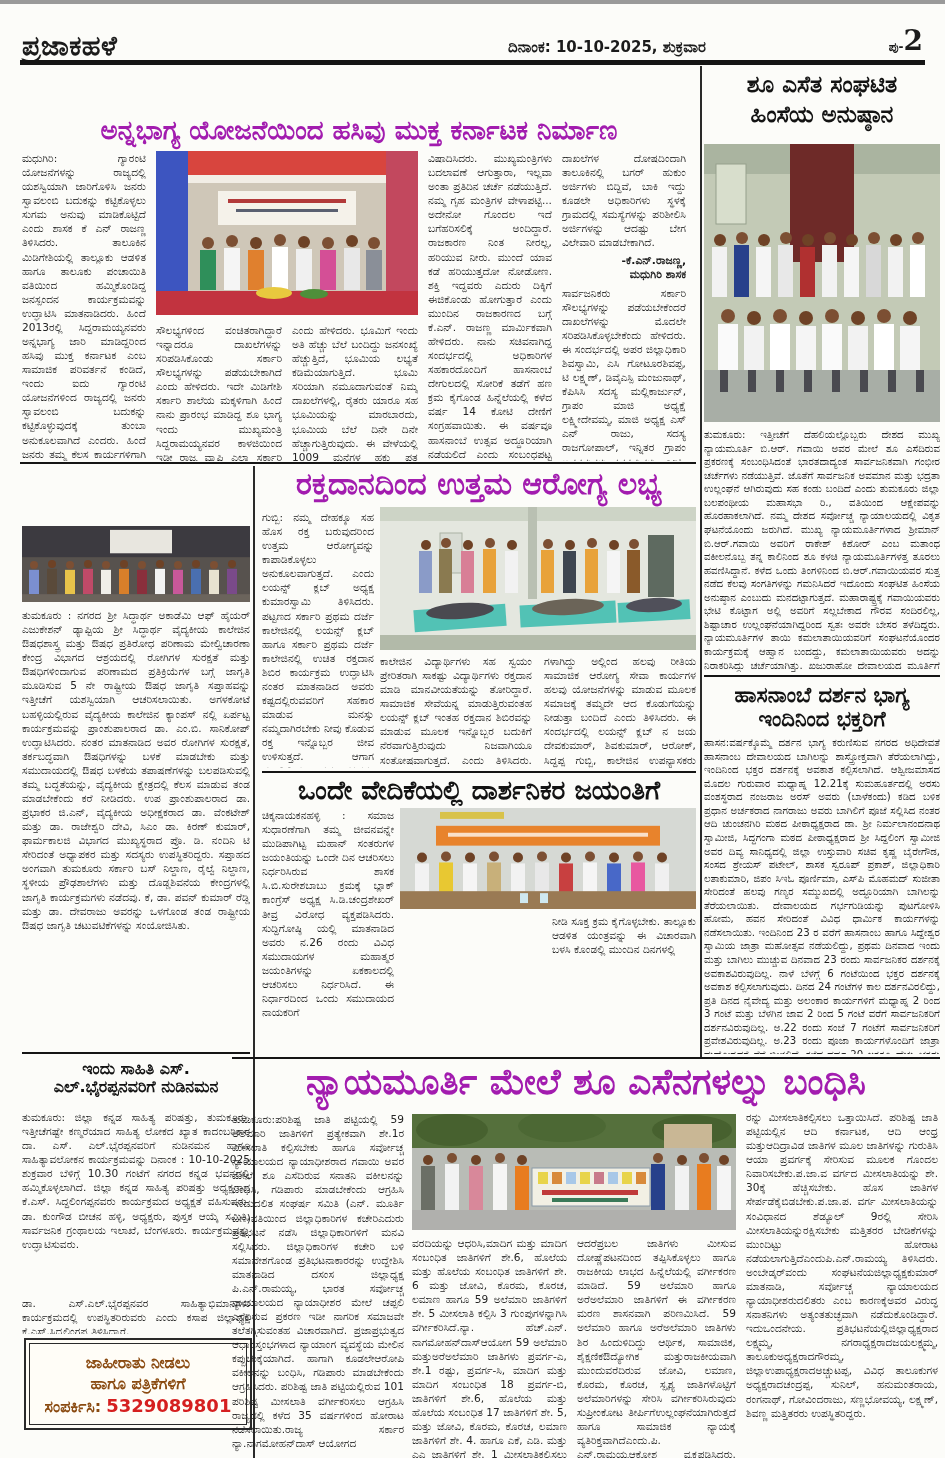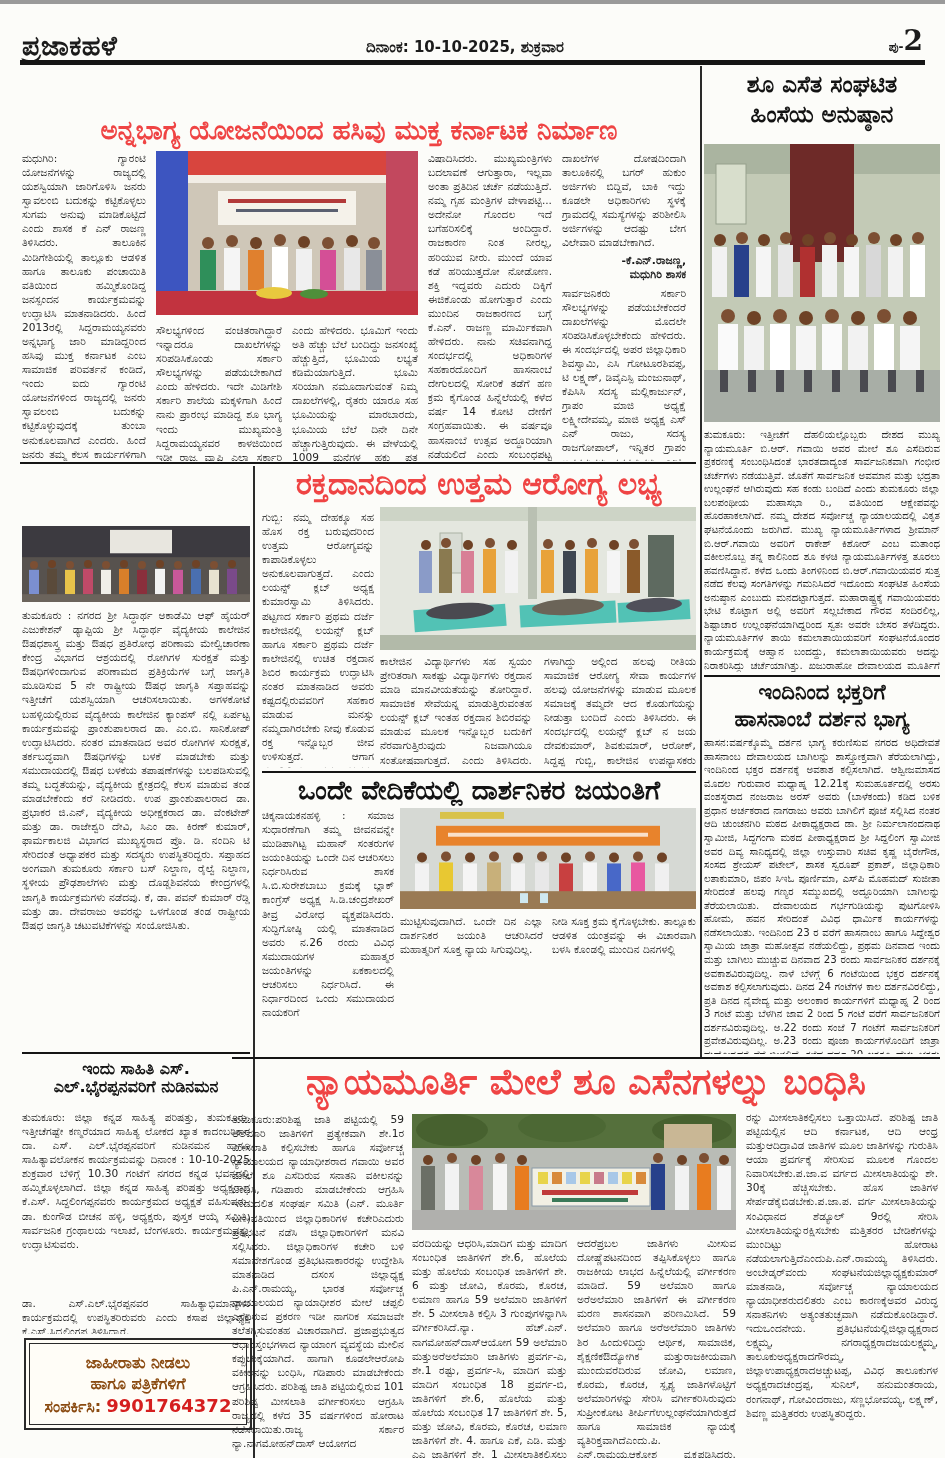--- a/index.html
+++ b/index.html
@@ -3,21 +3,21 @@
 <meta charset="utf-8">
 <style>
   *{margin:0;padding:0;box-sizing:border-box}
   html,body{background:#9a9a9a}
   .page{position:relative;width:945px;height:1458px;margin:4px auto;background:#fcfcf9;
         font-family:"DejaVu Sans","Liberation Sans",sans-serif;color:#1b1b1b;overflow:hidden}
   .abs{position:absolute}
   .body-text{font-size:10.6px;line-height:1.33;text-align:justify;overflow:hidden;color:#242424;word-break:break-word}
   .small-text{font-size:10.2px}
   .headline{font-weight:bold;color:#131313;text-align:center;line-height:1.12}
-  .red{color:#ef4444}
+  .red{color:#a21caf}
   .brown{color:#8a4a10}
   .rule{background:#151515}
   .vrule{background:#2a2a2a}
   .photo{overflow:hidden;background:#cfcfc6}
   .photo svg{display:block;width:100%;height:100%}
   .sig{font-weight:bold;font-size:10.8px;text-align:right;line-height:1.3;margin:4px 0}
   .masthead-name{font-weight:bold;font-size:27px;letter-spacing:.5px}
   .masthead-date{font-weight:bold;font-size:15px}
   .pageno{display:flex;align-items:flex-end}
   .pageno .pfx{font-size:12px;font-weight:bold;padding-bottom:3px}
@@ -28,21 +28,21 @@
   .adline{font-weight:bold;font-size:16px}
   .adphone{font-weight:bold;font-size:18px;color:#d51f1f}
   .flexrow{display:flex;gap:10px}
 </style>
 </head>
 <body>
 
 <div class="page">
 
   <div class="abs masthead-name" style="left:22px;top:26px">ಪ್ರಜಾಕಹಳೆ</div>
-  <div class="abs masthead-date" style="left:245px;top:34px;width:440px;text-align:center">ದಿನಾಂಕ: 10-10-2025, ಶುಕ್ರವಾರ</div>
+  <div class="abs masthead-date" style="left:266px;top:34px;width:440px;text-align:right">ದಿನಾಂಕ: 10-10-2025, ಶುಕ್ರವಾರ</div>
   <div class="abs pageno" style="right:22px;top:20px">
     <span class="pfx">ಪು-</span>
       <span class="num">2</span>
   </div>
   <div class="abs rule" style="left:20px;top:56px;width:905px;height:5px"></div>
 
   <div class="abs vrule" style="left:700px;top:62px;width:2px;height:992px"></div>
   <div class="abs vrule" style="left:253px;top:462px;width:2px;height:996px"></div>
 
   <div class="abs headline red" style="left:30px;top:112px;width:658px;font-size:26px">ಅನ್ನಭಾಗ್ಯ ಯೋಜನೆಯಿಂದ ಹಸಿವು ಮುಕ್ತ ಕರ್ನಾಟಕ ನಿರ್ಮಾಣ</div>
@@ -145,21 +145,21 @@
   </div>
   <div class="abs body-text" style="left:22px;top:1106px;width:228px;height:186px">ತುಮಕೂರು: ಜಿಲ್ಲಾ ಕನ್ನಡ ಸಾಹಿತ್ಯ ಪರಿಷತ್ತು, ತುಮಕೂರು. ಇತ್ತೀಚೆಗಷ್ಟೇ ಕಣ್ಮರೆಯಾದ ಸಾಹಿತ್ಯ ಲೋಕದ ಖ್ಯಾತ ಕಾದಂಬರಿಕಾರ ದಾ. ಎಸ್. ಎಲ್.ಭೈರಪ್ಪನವರಿಗೆ ನುಡಿನಮನ ಹಾಗೂ ಸಾಹಿತ್ಯಾವಲೋಕನ ಕಾರ್ಯಕ್ರಮವನ್ನು ದಿನಾಂಕ : 10-10-2025 ಶುಕ್ರವಾರ ಬೆಳಿಗ್ಗೆ 10.30 ಗಂಟೆಗೆ ನಗರದ ಕನ್ನಡ ಭವನದಲ್ಲಿ ಹಮ್ಮಿಕೊಳ್ಳಲಾಗಿದೆ. ಜಿಲ್ಲಾ ಕನ್ನಡ ಸಾಹಿತ್ಯ ಪರಿಷತ್ತು ಅಧ್ಯಕ್ಷರಾದ ಕೆ.ಎಸ್. ಸಿದ್ದಲಿಂಗಪ್ಪನವರು ಕಾರ್ಯಕ್ರಮದ ಅಧ್ಯಕ್ಷತೆ ವಹಿಸುವರು. ಡಾ. ಕುಂಗೌಡ ಬೀಚನ ಹಳ್ಳಿ, ಅಧ್ಯಕ್ಷರು, ಪುಸ್ತಕ ಆಯ್ಕೆ ಸಮಿತಿ, ಸಾರ್ವಜನಿಕ ಗ್ರಂಥಾಲಯ ಇಲಾಖೆ, ಬೆಂಗಳೂರು. ಕಾರ್ಯಕ್ರಮವನ್ನು ಉದ್ಘಾಟಿಸುವರು.</div>
   <div class="abs body-text" style="left:22px;top:1292px;width:228px;height:38px">ಡಾ. ಎಸ್.ಎಲ್.ಭೈರಪ್ಪನವರ ಸಾಹಿತ್ಯಾಭಿಮಾನಿಗಳು ಕಾರ್ಯಕ್ರಮದಲ್ಲಿ ಉಪಸ್ಥಿತರಿರುವರು ಎಂದು ಕಸಾಪ ಜಿಲ್ಲಾಧ್ಯಕ್ಷ ಕೆ.ಎಸ್.ಸಿದ್ದಲಿಂಗಪ್ಪ ತಿಳಿಸಿದ್ದಾರೆ.</div>
 
   <div class="abs adbox" style="left:24px;top:1334px;width:228px;height:92px">
     <div class="adbox-inner">
       <div class="adline brown">ಜಾಹೀರಾತು ನೀಡಲು</div>
       <div class="adline brown">ಹಾಗೂ ಪತ್ರಿಕೆಗಳಿಗೆ</div>
       <div>
         <span class="adline brown">ಸಂಪರ್ಕಿಸಿ:</span>
-        <span class="adphone">9901764372</span>
+        <span class="adphone">5329089801</span>
       </div>
     </div>
   </div>
 
   <div class="abs headline red" style="left:262px;top:463px;width:434px;font-size:30px">ರಕ್ತದಾನದಿಂದ ಉತ್ತಮ ಆರೋಗ್ಯ ಲಭ್ಯ</div>
   <div class="abs body-text" style="left:262px;top:506px;width:112px;height:258px">ಗುಬ್ಬಿ: ನಮ್ಮ ದೇಹಕ್ಕೂ ಸಹ ಹೊಸ ರಕ್ತ ಬರುವುದರಿಂದ ಉತ್ತಮ ಆರೋಗ್ಯವನ್ನು ಕಾಪಾಡಿಕೊಳ್ಳಲು ಅನುಕೂಲವಾಗುತ್ತದೆ. ಎಂದು ಲಯನ್ಸ್ ಕ್ಲಬ್ ಅಧ್ಯಕ್ಷ ಕುಮಾರಸ್ವಾಮಿ ತಿಳಿಸಿದರು. ಪಟ್ಟಣದ ಸರ್ಕಾರಿ ಪ್ರಥಮ ದರ್ಜೆ ಕಾಲೇಜಿನಲ್ಲಿ ಲಯನ್ಸ್ ಕ್ಲಬ್ ಹಾಗೂ ಸರ್ಕಾರಿ ಪ್ರಥಮ ದರ್ಜೆ ಕಾಲೇಜಿನಲ್ಲಿ ಉಚಿತ ರಕ್ತದಾನ ಶಿಬಿರ ಕಾರ್ಯಕ್ರಮ ಉದ್ಘಾಟಿಸಿ ನಂತರ ಮಾತನಾಡಿದ ಅವರು ಕಷ್ಟದಲ್ಲಿರುವವರಿಗೆ ಸಹಕಾರ ಮಾಡುವ ಮನಸ್ಸು ನಮ್ಮದಾಗಿರಬೇಕು ನೀವು ಕೊಡುವ ರಕ್ತ ಇನ್ನೊಬ್ಬರ ಜೀವ ಉಳಿಸುತ್ತದೆ. ಆಗಾಗ ಪರೀಕ್ಷೆಗೊಳಿಸಿ ಸಹ ರಕ್ತವನ್ನು ಮಾಡಿದ್ದಾರೆ. ಪ್ರಾಂಶುಪಾಲ ಡಾ. ಪ್ರಸನ್ನ ಮಾತನಾಡಿದರು.</div>
   <div class="abs photo" style="left:380px;top:503px;width:316px;height:143px">
     <svg viewBox="0 0 316 143" preserveAspectRatio="none">
       <rect width="316" height="143" fill="#e4e7df"></rect>
       <rect width="316" height="14" fill="#cdd4c6"></rect>
@@ -234,21 +234,20 @@
         <circle cx="238" cy="49" r="5" fill="#7c4f33"></circle>
           <rect x="231" y="55" width="14" height="35" fill="#e858a0"></rect>
         <circle cx="262" cy="50" r="5" fill="#6e4226"></circle>
           <rect x="255" y="56" width="14" height="34" fill="#f0f0f0"></rect>
       </g>
       <rect y="84" width="296" height="18" fill="#9a7a54"></rect>
       <rect x="120" y="86" width="8" height="10" fill="#cfe8f0"></rect>
       <rect x="140" y="86" width="8" height="10" fill="#cfe8f0"></rect>
     </svg>
   </div>
-  <div class="abs body-text" style="left:400px;top:910px;width:143px;height:142px">ಮುಟ್ಟಿಸುವುದಾಗಿದೆ. ಒಂದೇ ದಿನ ಎಲ್ಲಾ ದಾರ್ಶನಿಕರ ಜಯಂತಿ ಆಚರಿಸಿದರೆ ಮಹಾತ್ಮರಿಗೆ ಸೂಕ್ತ ನ್ಯಾಯ ಸಿಗುವುದಿಲ್ಲ.</div>
   <div class="abs headline" style="left:706px;top:68px;width:232px;font-size:23px">
     <span style="display:block">ಶೂ ಎಸೆತ ಸಂಘಟಿತ</span>
     <span style="display:block;margin-top:4px">ಹಿಂಸೆಯ ಅನುಷ್ಠಾನ</span>
   </div>
 
   <div class="abs body-text" style="left:552px;top:910px;width:144px;height:142px">ನೀಡಿ ಸೂಕ್ತ ಕ್ರಮ ಕೈಗೊಳ್ಳಬೇಕು. ತಾಲ್ಲೂಕು ಆಡಳಿತ ಯಂತ್ರವನ್ನು ಈ ವಿಚಾರವಾಗಿ ಬಳಸಿ ಕೊಂಡಲ್ಲಿ ಮುಂದಿನ ದಿನಗಳಲ್ಲಿ</div>
   <div class="abs photo" style="left:704px;top:140px;width:236px;height:278px">
     <svg viewBox="0 0 236 278" preserveAspectRatio="none">
       <rect width="236" height="278" fill="#c3cab6"></rect>
       <rect width="236" height="30" fill="#aab4a0"></rect>
@@ -305,22 +304,22 @@
         <rect x="184" y="226" width="8" height="22"></rect>
           <rect x="212" y="226" width="8" height="22"></rect>
       </g>
     </svg>
   </div>
   <div class="abs body-text small-text" style="left:704px;top:424px;width:236px;height:244px">ತುಮಕೂರು: ಇತ್ತೀಚೆಗೆ ದೆಹಲಿಯಲ್ಲೊಬ್ಬರು ದೇಶದ ಮುಖ್ಯ ನ್ಯಾಯಮೂರ್ತಿ ಬಿ.ಆರ್. ಗವಾಯಿ ಅವರ ಮೇಲೆ ಶೂ ಎಸೆದಿರುವ ಪ್ರಕರಣಕ್ಕೆ ಸಂಬಂಧಿಸಿದಂತೆ ಭಾರತದಾದ್ಯಂತ ಸಾರ್ವಜನಿಕವಾಗಿ ಗಂಭೀರ ಚರ್ಚೆಗಳು ನಡೆಯುತ್ತಿವೆ. ಜೊತೆಗೆ ಸಾರ್ವಜನಿಕ ಅವಮಾನ ಮತ್ತು ಭದ್ರತಾ ಉಲ್ಲಂಘನೆ ಆಗಿರುವುದು ಸಹ ಕಂಡು ಬಂದಿದೆ ಎಂದು ತುಮಕೂರು ಜಿಲ್ಲಾ ಬಲಪಂಥೀಯ ಮಹಾಸಭಾ ರಿ., ವತಿಯಿಂದ ಆಕ್ಷೇಪವನ್ನು ಹೊರಹಾಕಲಾಗಿದೆ. ನಮ್ಮ ದೇಶದ ಸರ್ವೋಚ್ಚ ನ್ಯಾಯಾಲಯದಲ್ಲಿ ವಿಕೃತ ಘಟನೆಯೊಂದು ಜರುಗಿದೆ. ಮುಖ್ಯ ನ್ಯಾಯಮೂರ್ತಿಗಳಾದ ಶ್ರೀಮಾನ್ ಬಿ.ಆರ್.ಗವಾಯಿ ಅವರಿಗೆ ರಾಕೇಶ್ ಕಿಶೋರ್ ಎಂಬ ಮತಾಂಧ ವಕೀಲನೊಬ್ಬ ತನ್ನ ಕಾಲಿನಿಂದ ಶೂ ಕಳಚಿ ನ್ಯಾಯಮೂರ್ತಿಗಳತ್ತ ತೂರಲು ಹವಣಿಸಿದ್ದಾನೆ. ಕಳೆದ ಒಂದು ತಿಂಗಳಿನಿಂದ ಬಿ.ಆರ್.ಗವಾಯಿಯವರ ಸುತ್ತ ನಡೆದ ಕೆಲವು ಸಂಗತಿಗಳನ್ನು ಗಮನಿಸಿದರೆ ಇದೊಂದು ಸಂಘಟಿತ ಹಿಂಸೆಯ ಅನುಷ್ಠಾನ ಎಂಬುದು ಮನದಟ್ಟಾಗುತ್ತದೆ. ಮಹಾರಾಷ್ಟ್ರಕ್ಕೆ ಗವಾಯಿಯವರು ಭೇಟಿ ಕೊಟ್ಟಾಗ ಅಲ್ಲಿ ಅವರಿಗೆ ಸಲ್ಲಬೇಕಾದ ಗೌರವ ಸಂದಿರಲಿಲ್ಲ, ಶಿಷ್ಟಾಚಾರ ಉಲ್ಲಂಘನೆಯಾಗಿದ್ದರಿಂದ ಸ್ವತಃ ಅವರೇ ಬೇಸರ ತಳೆದಿದ್ದರು. ನ್ಯಾಯಮೂರ್ತಿಗಳ ತಾಯಿ ಕಮಲಾತಾಯಿಯವರಿಗೆ ಸಂಘಟನೆಯೊಂದರ ಕಾರ್ಯಕ್ರಮಕ್ಕೆ ಆಹ್ವಾನ ಬಂದದ್ದು, ಕಮಲಾತಾಯಿಯವರು ಅದನ್ನು ನಿರಾಕರಿಸಿದ್ದು ಚರ್ಚೆಯಾಗಿತ್ತು. ಖಜುರಾಹೋ ದೇವಾಲಯದ ಮೂರ್ತಿಗೆ ಸಂಬಂಧಿಸಿದ ಸಾರ್ವಜನಿಕ ಹಿತಾಸಕ್ತಿ ಅರ್ಜಿಯ ಬಗ್ಗೆ ನ್ಯಾಯಮೂರ್ತಿಗಳು ಮಾಡಿದ ವಿಶ್ಲೇಷಣೆ ಮುಂತಾದವುಗಳು ಸಂಘಟನೆಗಳಿಗೆ ಅಪಥ್ಯವಾಗಿತ್ತು. ಕೆಲವೇ ದಿನಗಳಲ್ಲಿ ಶೂ ಎಸೆದ ಘಟನೆ ನಡೆದಿರುವುದು ಆಕಸ್ಮಿಕವೇನಲ್ಲ ಎಂದು ಸಭೆಯಲ್ಲಿ ಅಭಿಪ್ರಾಯಪಡಲಾಯಿತು.</div>
 
   <div class="abs rule" style="left:704px;top:671px;width:236px;height:2px"></div>
 
   <div class="abs headline" style="left:704px;top:677px;width:236px;font-size:21px">
+    <span style="display:block;margin-top:3px">ಹಾಸನಾಂಬೆ ದರ್ಶನ ಭಾಗ್ಯ</span>
     <span style="display:block">ಇಂದಿನಿಂದ ಭಕ್ತರಿಗೆ</span>
-    <span style="display:block;margin-top:3px">ಹಾಸನಾಂಬೆ ದರ್ಶನ ಭಾಗ್ಯ</span>
   </div>
   <div class="abs body-text small-text" style="left:704px;top:732px;width:236px;height:318px">ಹಾಸನ:ವರ್ಷಕ್ಕೊಮ್ಮೆ ದರ್ಶನ ಭಾಗ್ಯ ಕರುಣಿಸುವ ನಗರದ ಅಧಿದೇವತೆ ಹಾಸನಾಂಬ ದೇವಾಲಯದ ಬಾಗಿಲನ್ನು ಶಾಸ್ತ್ರೋಕ್ತವಾಗಿ ತೆರೆಯಲಾಗಿದ್ದು, ಇಂದಿನಿಂದ ಭಕ್ತರ ದರ್ಶನಕ್ಕೆ ಅವಕಾಶ ಕಲ್ಪಿಸಲಾಗಿದೆ. ಆಶ್ವೀಜಮಾಸದ ಮೊದಲ ಗುರುವಾರ ಮಧ್ಯಾಹ್ನ 12.21ಕ್ಕೆ ಸುಮಹೂರ್ತದಲ್ಲಿ ಅರಸು ವಂಶಸ್ಥರಾದ ನಂಜರಾಜ ಅರಸ್ ಅವರು (ಬಾಳೆಕಂದು) ಕಡಿದ ಬಳಿಕ ಪ್ರಧಾನ ಅರ್ಚಕರಾದ ನಾಗರಾಜು ಅವರು ಬಾಗಿಲಿಗೆ ಪೂಜೆ ಸಲ್ಲಿಸಿದ ನಂತರ ಆದಿ ಚುಂಚನಗಿರಿ ಮಠದ ಪೀಠಾಧ್ಯಕ್ಷರಾದ ಡಾ. ಶ್ರೀ ನಿರ್ಮಲಾನಂದನಾಥ ಸ್ವಾಮೀಜಿ, ಸಿದ್ಧಗಂಗಾ ಮಠದ ಪೀಠಾಧ್ಯಕ್ಷರಾದ ಶ್ರೀ ಸಿದ್ದಲಿಂಗ ಸ್ವಾಮೀಜಿ ಅವರ ದಿವ್ಯ ಸಾನಿಧ್ಯದಲ್ಲಿ ಜಿಲ್ಲಾ ಉಸ್ತುವಾರಿ ಸಚಿವ ಕೃಷ್ಣ ಬೈರೇಗೌಡ, ಸಂಸದ ಶ್ರೇಯಸ್ ಪಟೇಲ್, ಶಾಸಕ ಸ್ವರೂಪ್ ಪ್ರಕಾಶ್, ಜಿಲ್ಲಾಧಿಕಾರಿ ಲತಾಕುಮಾರಿ, ಜಿಪಂ ಸಿಇಓ ಪೂರ್ಣಿಮಾ, ಎಸ್‌ಪಿ ಮೊಹಮದ್ ಸುಜೀತಾ ಸೇರಿದಂತೆ ಹಲವು ಗಣ್ಯರ ಸಮ್ಮುಖದಲ್ಲಿ ಅದ್ಧೂರಿಯಾಗಿ ಬಾಗಿಲನ್ನು ತೆರೆಯಲಾಯಿತು. ದೇವಾಲಯದ ಗರ್ಭಗುಡಿಯನ್ನು ಪುಟಗೋಳಿಸಿ ಹೋಮ, ಹವನ ಸೇರಿದಂತೆ ವಿವಿಧ ಧಾರ್ಮಿಕ ಕಾರ್ಯಗಳನ್ನು ನಡೆಸಲಾಯಿತು. ಇಂದಿನಿಂದ 23 ರ ವರೆಗೆ ಹಾಸನಾಂಬ ಹಾಗೂ ಸಿದ್ದೇಶ್ವರ ಸ್ವಾಮಿಯ ಜಾತ್ರಾ ಮಹೋತ್ಸವ ನಡೆಯಲಿದ್ದು, ಪ್ರಥಮ ದಿನವಾದ ಇಂದು ಮತ್ತು ಬಾಗಿಲು ಮುಚ್ಚುವ ದಿನವಾದ 23 ರಂದು ಸಾರ್ವಜನಿಕರ ದರ್ಶನಕ್ಕೆ ಅವಕಾಶವಿರುವುದಿಲ್ಲ. ನಾಳೆ ಬೆಳಗ್ಗೆ 6 ಗಂಟೆಯಿಂದ ಭಕ್ತರ ದರ್ಶನಕ್ಕೆ ಅವಕಾಶ ಕಲ್ಪಿಸಲಾಗುವುದು. ದಿನದ 24 ಗಂಟೆಗಳ ಕಾಲ ದರ್ಶನವಿರಲಿದ್ದು, ಪ್ರತಿ ದಿನದ ನೈವೇದ್ಯ ಮತ್ತು ಅಲಂಕಾರ ಕಾರ್ಯಗಳಿಗೆ ಮಧ್ಯಾಹ್ನ 2 ರಿಂದ 3 ಗಂಟೆ ಮತ್ತು ಬೆಳಗಿನ ಜಾವ 2 ರಿಂದ 5 ಗಂಟೆ ವರೆಗೆ ಸಾರ್ವಜನಿಕರಿಗೆ ದರ್ಶನವಿರುವುದಿಲ್ಲ. ಅ.22 ರಂದು ಸಂಜೆ 7 ಗಂಟೆಗೆ ಸಾರ್ವಜನಿಕರಿಗೆ ಪ್ರವೇಶವಿರುವುದಿಲ್ಲ. ಅ.23 ರಂದು ಪೂಜಾ ಕಾರ್ಯಗಳೊಂದಿಗೆ ಜಾತ್ರಾ ಮಹೋತ್ಸವಕ್ಕೆ ತೆರೆ ಬೀಳಲಿದೆ. ಕಳೆದ ವರ್ಷ 20 ಲಕ್ಷಕ್ಕೂ ಹೆಚ್ಚು ಭಕ್ತರು ದೇವಿಯ ದರ್ಶನ ಪಡೆದು ಪುನೀತರಾಗಿದ್ದರು.</div>
 
   <div class="abs rule" style="left:232px;top:1053px;width:708px;height:2px"></div>
   <div class="abs headline red" style="left:232px;top:1058px;width:708px;font-size:36px">ನ್ಯಾಯಮೂರ್ತಿ ಮೇಲೆ ಶೂ ಎಸೆನಗಳಲ್ನು ಬಂಧಿಸಿ</div>
 
   <div class="abs body-text" style="left:232px;top:1108px;width:172px;height:348px">ತುಮಕೂರು:ಪರಿಶಿಷ್ಟ ಜಾತಿ ಪಟ್ಟಿಯಲ್ಲಿ 59 ಅಲೆಮಾರಿ ಜಾತಿಗಳಿಗೆ ಪ್ರತ್ಯೇಕವಾಗಿ ಶೇ.1ರ ಮೀಸಲಾತಿ ಕಲ್ಪಿಸಬೇಕು ಹಾಗೂ ಸರ್ವೋಚ್ಚ ನ್ಯಾಯಾಲಯದ ನ್ಯಾಯಾಧೀಶರಾದ ಗವಾಯಿ ಅವರ ಮೇಲೆ ಶೂ ಎಸೆದಿರುವ ಸನಾತನಿ ವಕೀಲನನ್ನು ಬಂಧಿಸಿ, ಗಡಿಪಾರು ಮಾಡಬೇಕೆಂದು ಆಗ್ರಹಿಸಿ ಇಂದುದಲಿತ ಸಂಘರ್ಷ ಸಮಿತಿ (ಎನ್. ಮೂರ್ತಿ ಬಣ)ವತಿಯಿಂದ ಜಿಲ್ಲಾಧಿಕಾರಿಗಳ ಕಚೇರಿಎದುರು ಪ್ರತಿಭಟನೆ ನಡೆಸಿ ಜಿಲ್ಲಾಧಿಕಾರಿಗಳಿಗೆ ಮನವಿ ಸಲ್ಲಿಸಿದರು. ಜಿಲ್ಲಾಧಿಕಾರಿಗಳ ಕಚೇರಿ ಬಳಿ ಸಮಾವೇಶಗೊಂಡ ಪ್ರತಿಭಟನಾಕಾರರನ್ನು ಉದ್ದೇಶಿಸಿ ಮಾತನಾಡಿದ ದಸಂಸ ಜಿಲ್ಲಾಧ್ಯಕ್ಷ ಪಿ.ಎನ್.ರಾಮಯ್ಯ, ಭಾರತ ಸರ್ವೋಚ್ಚ ನ್ಯಾಯಾಲಯದ ನ್ಯಾಯಾಧೀಶರ ಮೇಲೆ ಚಪ್ಪಲಿ ಎಸೆದಿರುವ ಪ್ರಕರಣ ಇಡೀ ನಾಗರಿಕ ಸಮಾಜವೇ ತಲೆತಗ್ಗಿಸುವಂತಹ ವಿಚಾರವಾಗಿದೆ. ಪ್ರಜಾಪ್ರಭುತ್ವದ ಆಧಾರಸ್ತಂಭಗಳಾದ ನ್ಯಾಯಾಂಗ ವ್ಯವಸ್ಥೆಯ ಮೇಲಿನ ಕಪ್ಪುಚುಕ್ಕೆಯಾಗಿದೆ. ಹಾಗಾಗಿ ಕೂಡಲೇಆರೋಪಿ ವಕೀಲನನ್ನು ಬಂಧಿಸಿ, ಗಡಿಪಾರು ಮಾಡಬೇಕೆಂದು ಆಗ್ರಹಿಸಿದರು. ಪರಿಶಿಷ್ಟ ಜಾತಿ ಪಟ್ಟಿಯಲ್ಲಿರುವ 101 ಪರಿಶಿಷ್ಟ ಮೀಸಲಾತಿ ವರ್ಗೀಕರಿಸಲು ಆಗ್ರಹಿಸಿ ರಾಜ್ಯದಲ್ಲಿ ಕಳೆದ 35 ವರ್ಷಗಳಿಂದ ಹೋರಾಟ ನಡೆಸಲಾಯಿತು.ರಾಜ್ಯ ಸರ್ಕಾರ ನ್ಯಾ.ನಾಗಮೋಹನ್‌ದಾಸ್ ಆಯೋಗದ</div>
   <div class="abs photo" style="left:412px;top:1110px;width:324px;height:116px">
     <svg viewBox="0 0 324 116" preserveAspectRatio="none">
       <rect width="324" height="116" fill="#b9bcb6"></rect>

